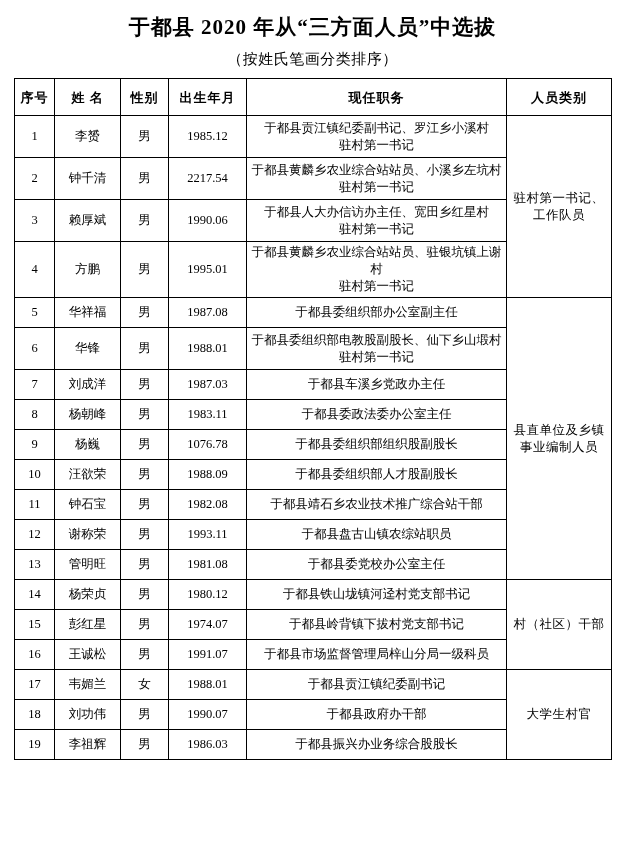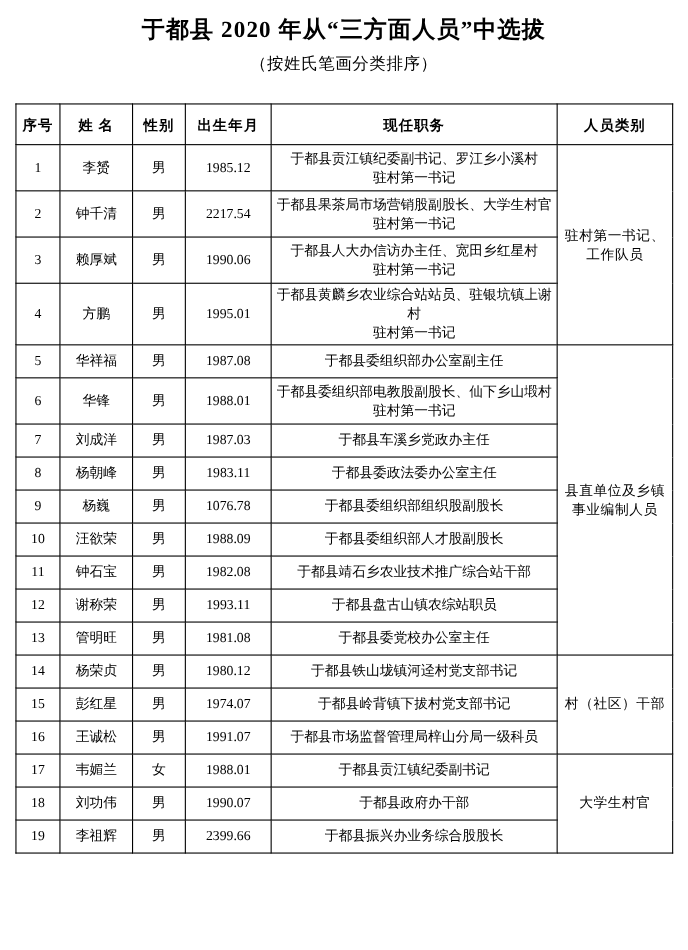--- a/index.html
+++ b/index.html
@@ -30,21 +30,21 @@
     font-weight: bold;
     font-size: 21px;
     line-height: 30px;
     letter-spacing: 1px;
     color: #000;
   }
   .subtitle {
     font-size: 15px;
     line-height: 26px;
     margin-top: 4px;
-    margin-bottom: 22px;
+    margin-bottom: 6px;
     letter-spacing: 0.5px;
   }
   table.roster {
     border-collapse: collapse;
     width: 597px;
     margin: 0 auto;
     table-layout: fixed;
   }
   table.roster th,
   table.roster td {
@@ -131,21 +131,21 @@
           <div>工作队员</div>
         </td>
       </tr>
 
       <tr class="two-line">
         <td>2</td>
         <td>钟千清</td>
         <td>男</td>
         <td>2217.54</td>
         <td class="post">
-          <div>于都县果茶局市场营销股副股长、大学生村官</div>
+          <div>于都县黄麟乡农业综合站站员、小溪乡左坑村</div>
           <div>驻村第一书记</div>
         </td>
       </tr>
 
       <tr class="two-line">
         <td>3</td>
         <td>赖厚斌</td>
         <td>男</td>
         <td>1990.06</td>
         <td class="post">
@@ -283,19 +283,19 @@
         <td>刘功伟</td>
         <td>男</td>
         <td>1990.07</td>
         <td class="post">于都县政府办干部</td>
       </tr>
 
       <tr class="one-line">
         <td>19</td>
         <td>李祖辉</td>
         <td>男</td>
-        <td>2399.66</td>
+        <td>1986.03</td>
         <td class="post">于都县振兴办业务综合股股长</td>
       </tr>
     </tbody>
   </table>
 
 </div>
 
 </body></html>

